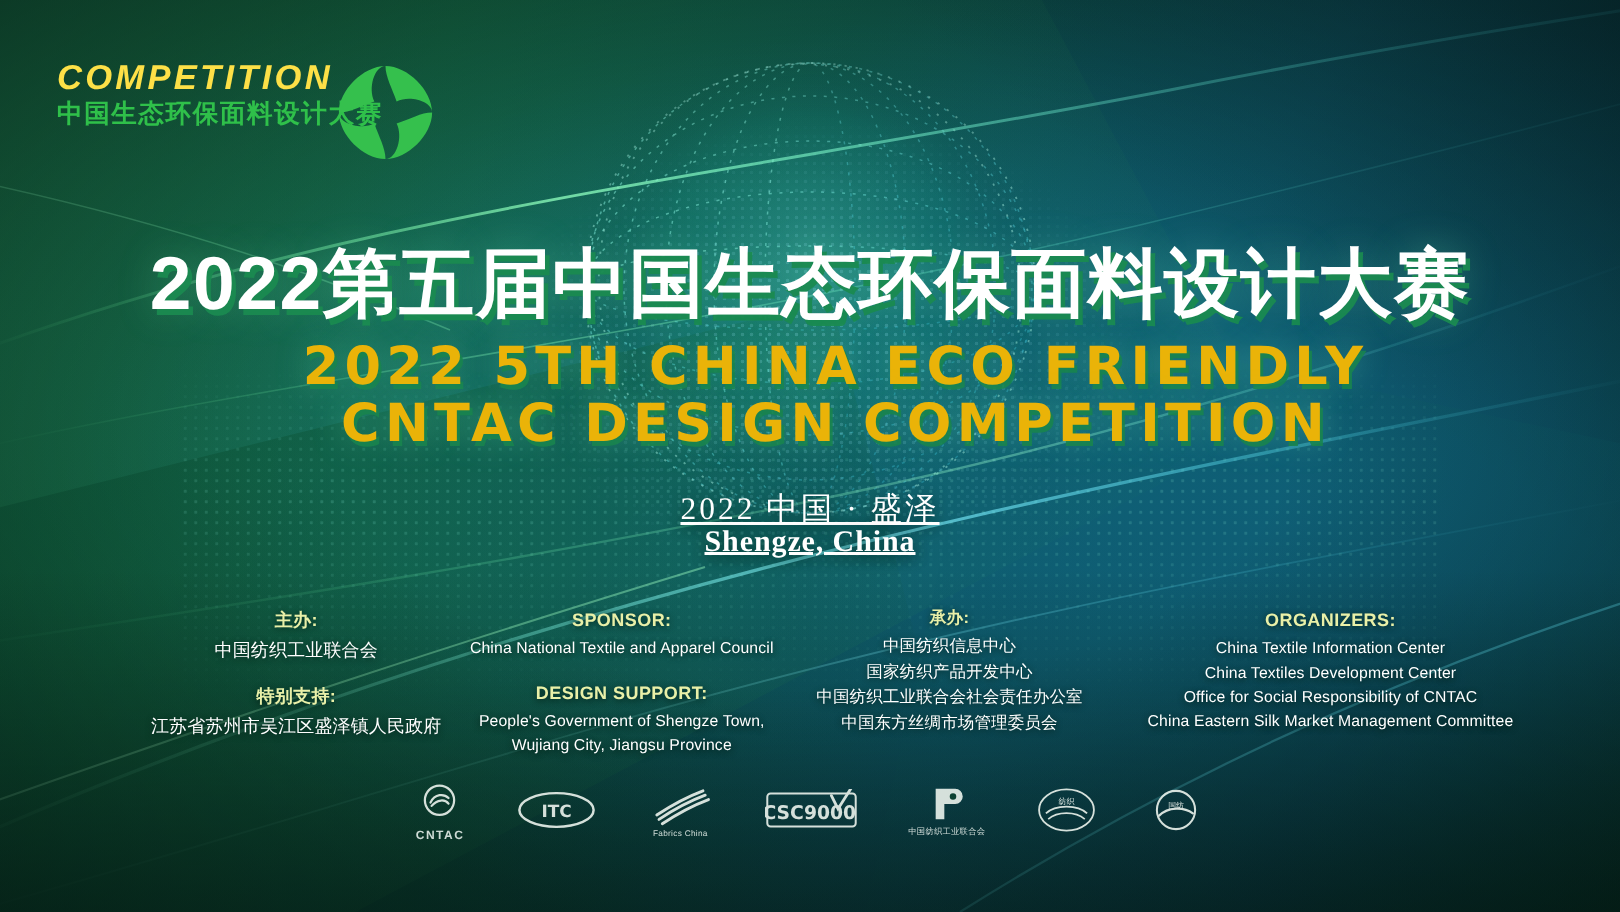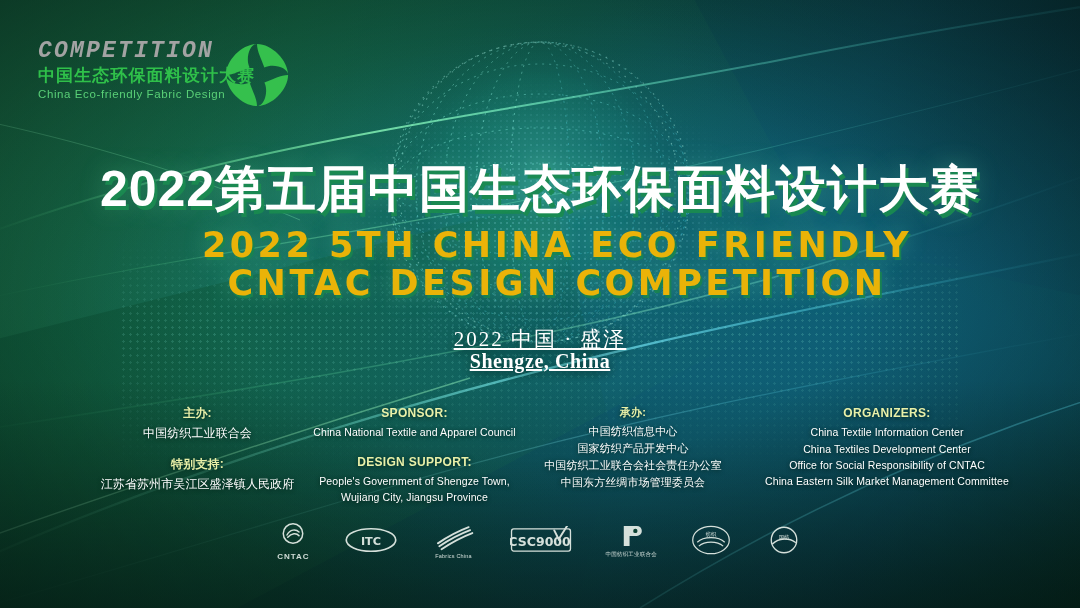--- a/index.html
+++ b/index.html
@@ -63,22 +63,22 @@
   .vignette{
     position:absolute;inset:0;
     background:radial-gradient(ellipse 78% 72% at 50% 48%, rgba(0,0,0,0) 38%, rgba(2,18,14,.62) 100%);
   }
 
   
   .brand{position:absolute;left:38px;top:40px;width:260px;height:74px;}
   .brand-text{position:absolute;left:0;top:0;}
   .brand-comp{
     font-size:23px;font-weight:bold;font-style:italic;letter-spacing:2.2px;
-    color:#a3a3a3;line-height:1;
-    font-family:Liberation Mono, monospace;
+    color:#fde047;line-height:1;
+    font-family:Liberation Sans, sans-serif;
   }
   .brand-cn{
     margin-top:3px;font-size:17px;font-weight:bold;letter-spacing:1.1px;
     color:#2fc04a;line-height:1.15;
   }
   .brand-en{
     margin-top:2px;font-size:11.5px;letter-spacing:.6px;
     color:#59cf77;line-height:1.1;
   }
   .brand-mark{position:absolute;left:182px;top:-2px;width:74px;height:74px;}
@@ -225,21 +225,20 @@
     </svg>
   </div>
 
   <div class="facet f5"></div>
   <div class="vignette"></div>
 
   <div class="brand">
     <div class="brand-text">
       <div class="brand-comp">COMPETITION</div>
       <div class="brand-cn">中国生态环保面料设计大赛</div>
-      <div class="brand-en">China Eco-friendly Fabric Design</div>
     </div>
     <div class="brand-mark">
       <svg viewBox="0 0 100 100">
         <g fill="#35c04d">
           <path d="M50 8 C70 8 92 30 92 50 C92 40 72 34 60 40 C56 28 50 18 50 8Z"></path>
           <path d="M92 50 C92 70 70 92 50 92 C60 92 66 72 60 60 C72 56 82 50 92 50Z"></path>
           <path d="M50 92 C30 92 8 70 8 50 C8 60 28 66 40 60 C44 72 50 82 50 92Z"></path>
           <path d="M8 50 C8 30 30 8 50 8 C40 8 34 28 40 40 C28 44 18 50 8 50Z"></path>
         </g>
         <g fill="#3fd25a" opacity=".9">

